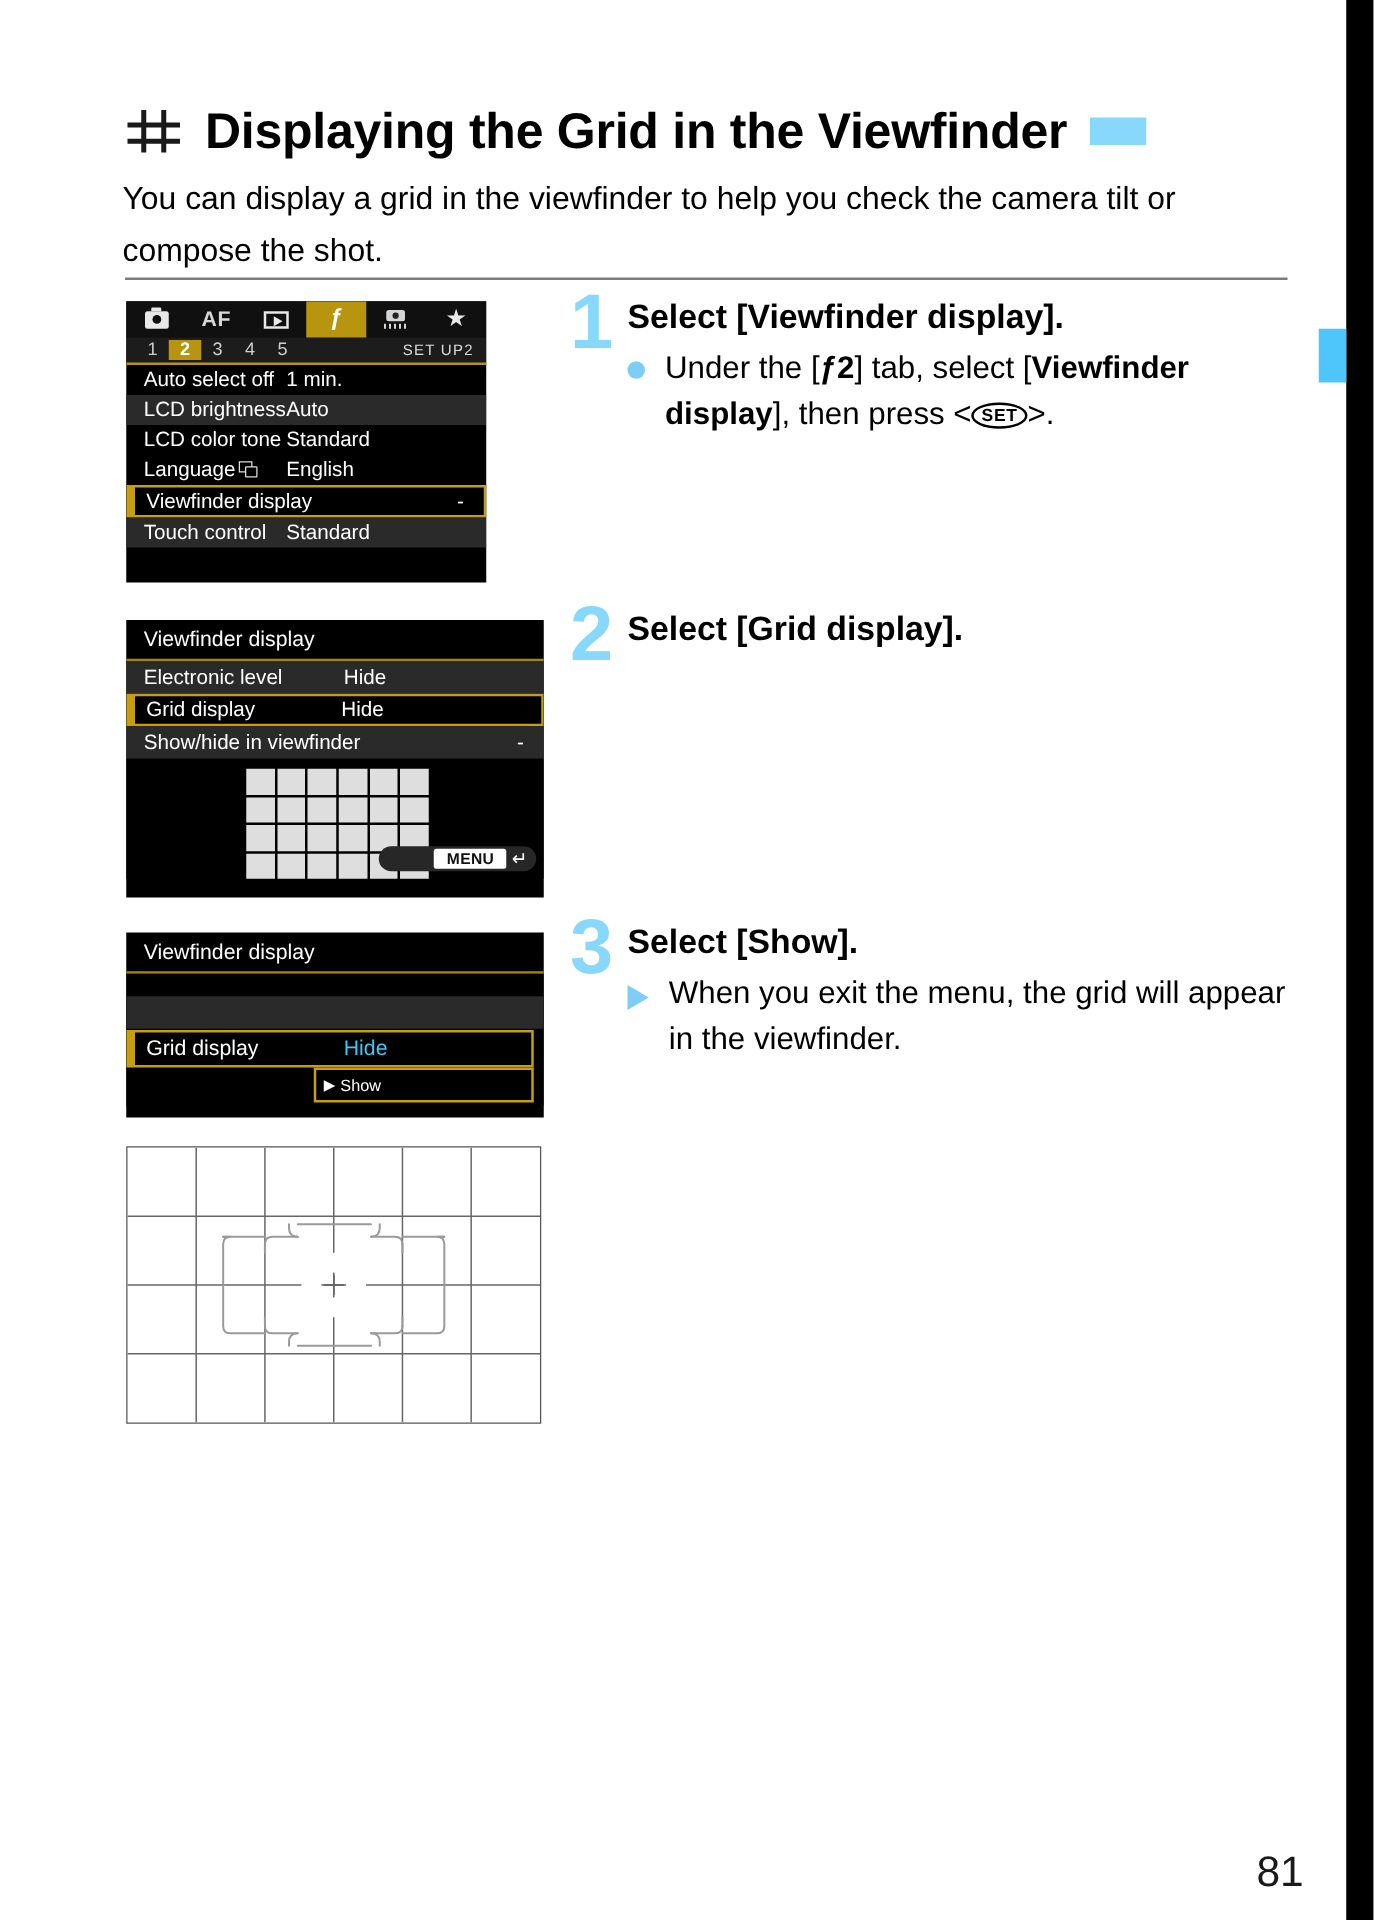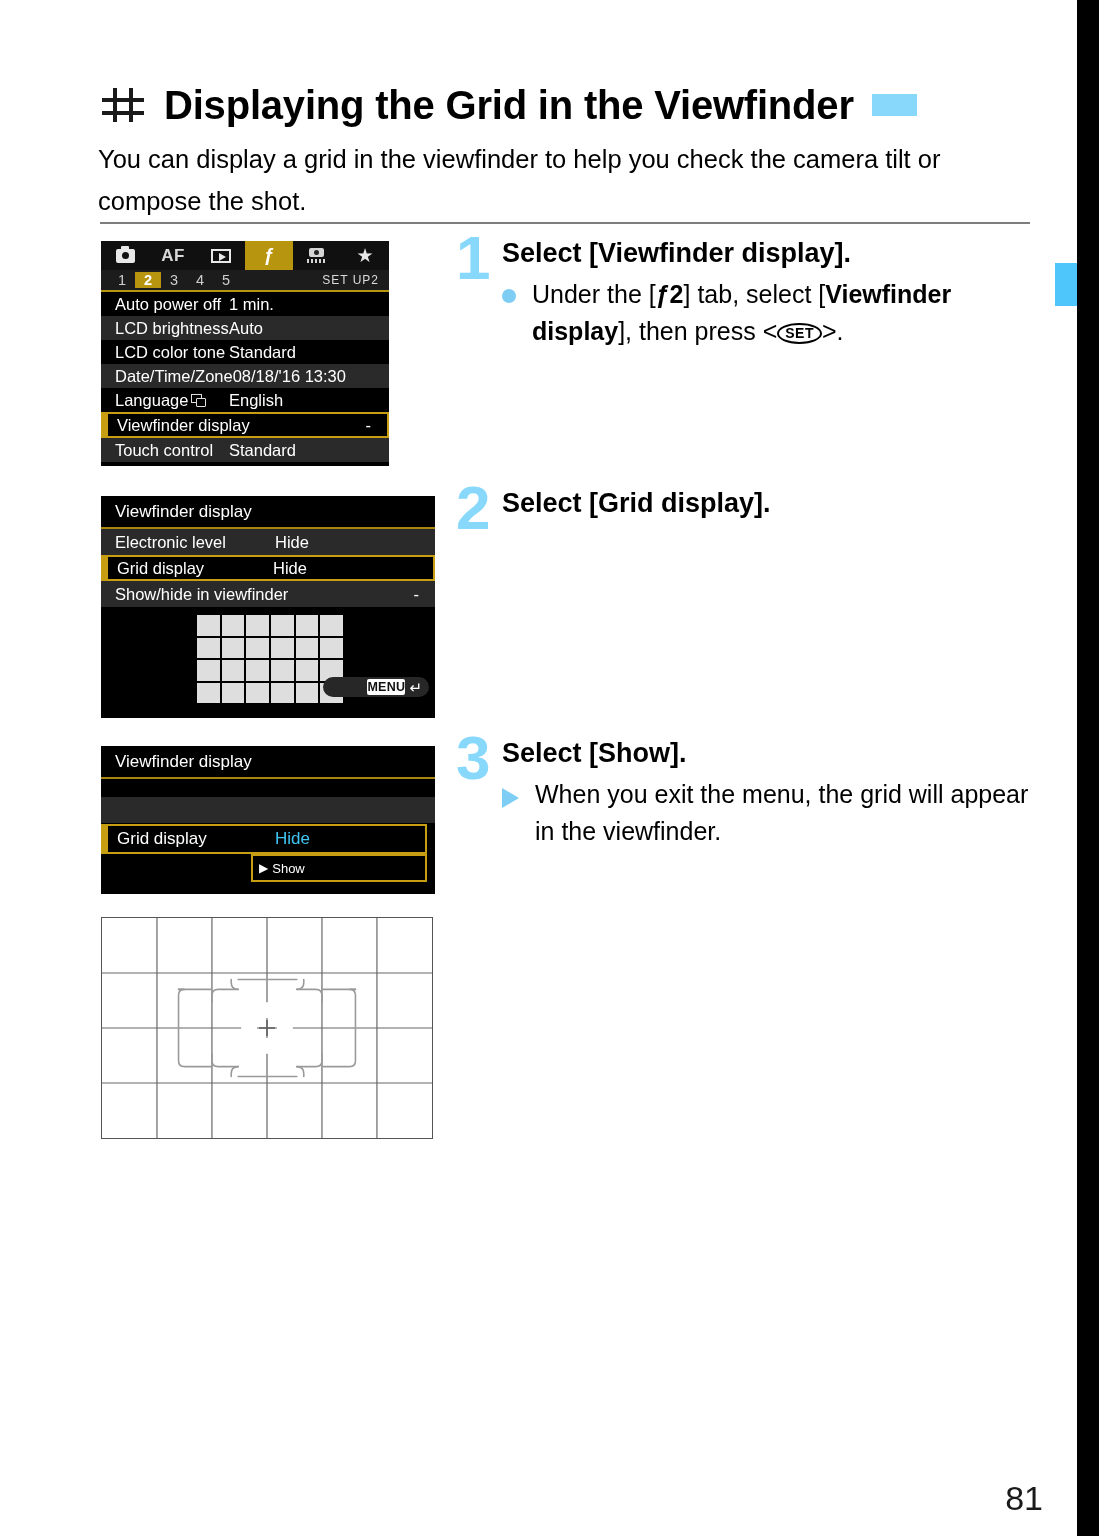--- a/index.html
+++ b/index.html
@@ -316,21 +316,21 @@
     gap: 4px;
     background: #272727;
     border-radius: 10px;
     padding: 0 7px 0 4px;
   }
   .menu-btn .cap {
     background: #ffffff;
     color: #111111;
     font-size: 12.5px;
     font-weight: bold;
-    padding: 1px 0;
+    padding: 1px 10px;
     border-radius: 2px;
     letter-spacing: 0.3px;
     margin-left: 40px;
   }
   .menu-btn .ret { color: #ffffff; font-size: 15px; line-height: 1; }
 
   
   .dd-wrap { position: relative; height: 106px; background: #000; }
   .dd-strip {
     position: absolute;
@@ -560,34 +560,30 @@
       <span class="pnum">1</span>
       <span class="pnum sel">2</span>
       <span class="pnum">3</span>
       <span class="pnum">4</span>
       <span class="pnum">5</span>
       <span class="spacer"></span>
       <span class="setup">SET UP2</span>
     </div>
 
     <div class="mrow">
-      <span class="label">Auto power off</span>
+      <span class="label">Auto select off</span>
       <span class="value">1 min.</span>
     </div>
     <div class="mrow alt">
       <span class="label">LCD brightness</span>
       <span class="value">Auto</span>
     </div>
     <div class="mrow">
       <span class="label">LCD color tone</span>
       <span class="value">Standard</span>
-    </div>
-    <div class="mrow alt">
-      <span class="label">Date/Time/Zone</span>
-      <span class="value">08/18/'16 13:30</span>
     </div>
     <div class="mrow">
       <span class="label"><span>Language</span><span class="lang-glyph"></span></span>
       <span class="value">English</span>
     </div>
     <div class="mrow sel">
       <span class="label">Viewfinder display</span>
       <span class="value dash">-</span>
     </div>
     <div class="mrow alt">

